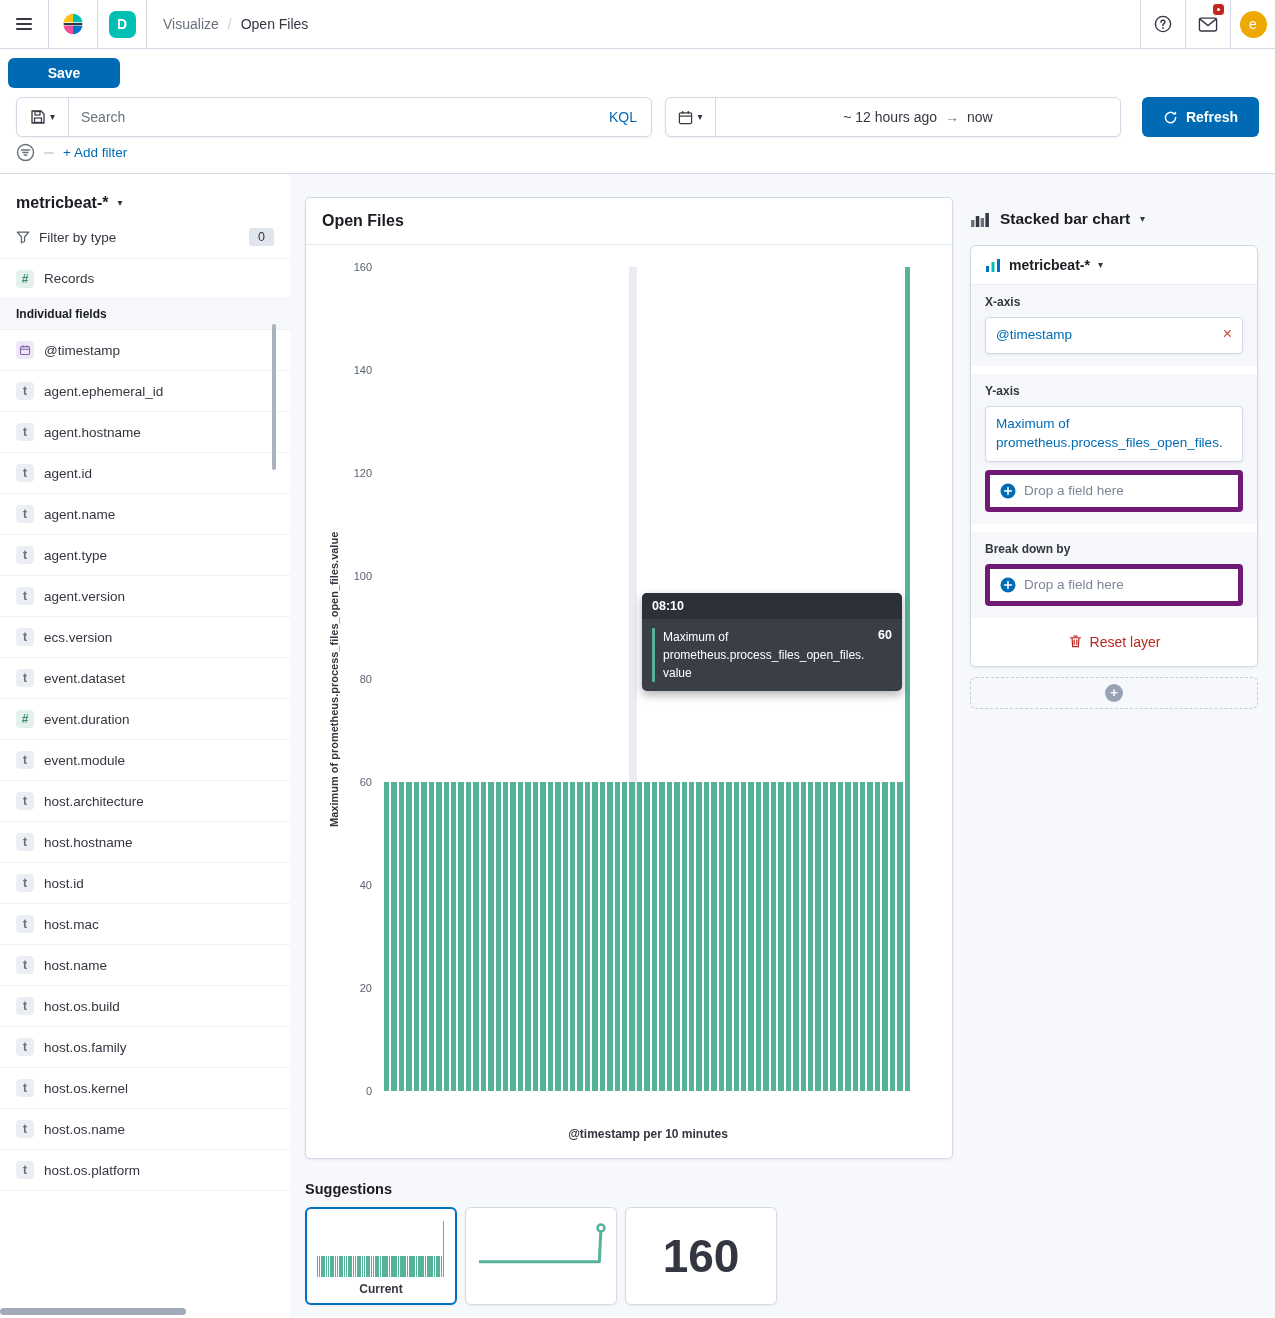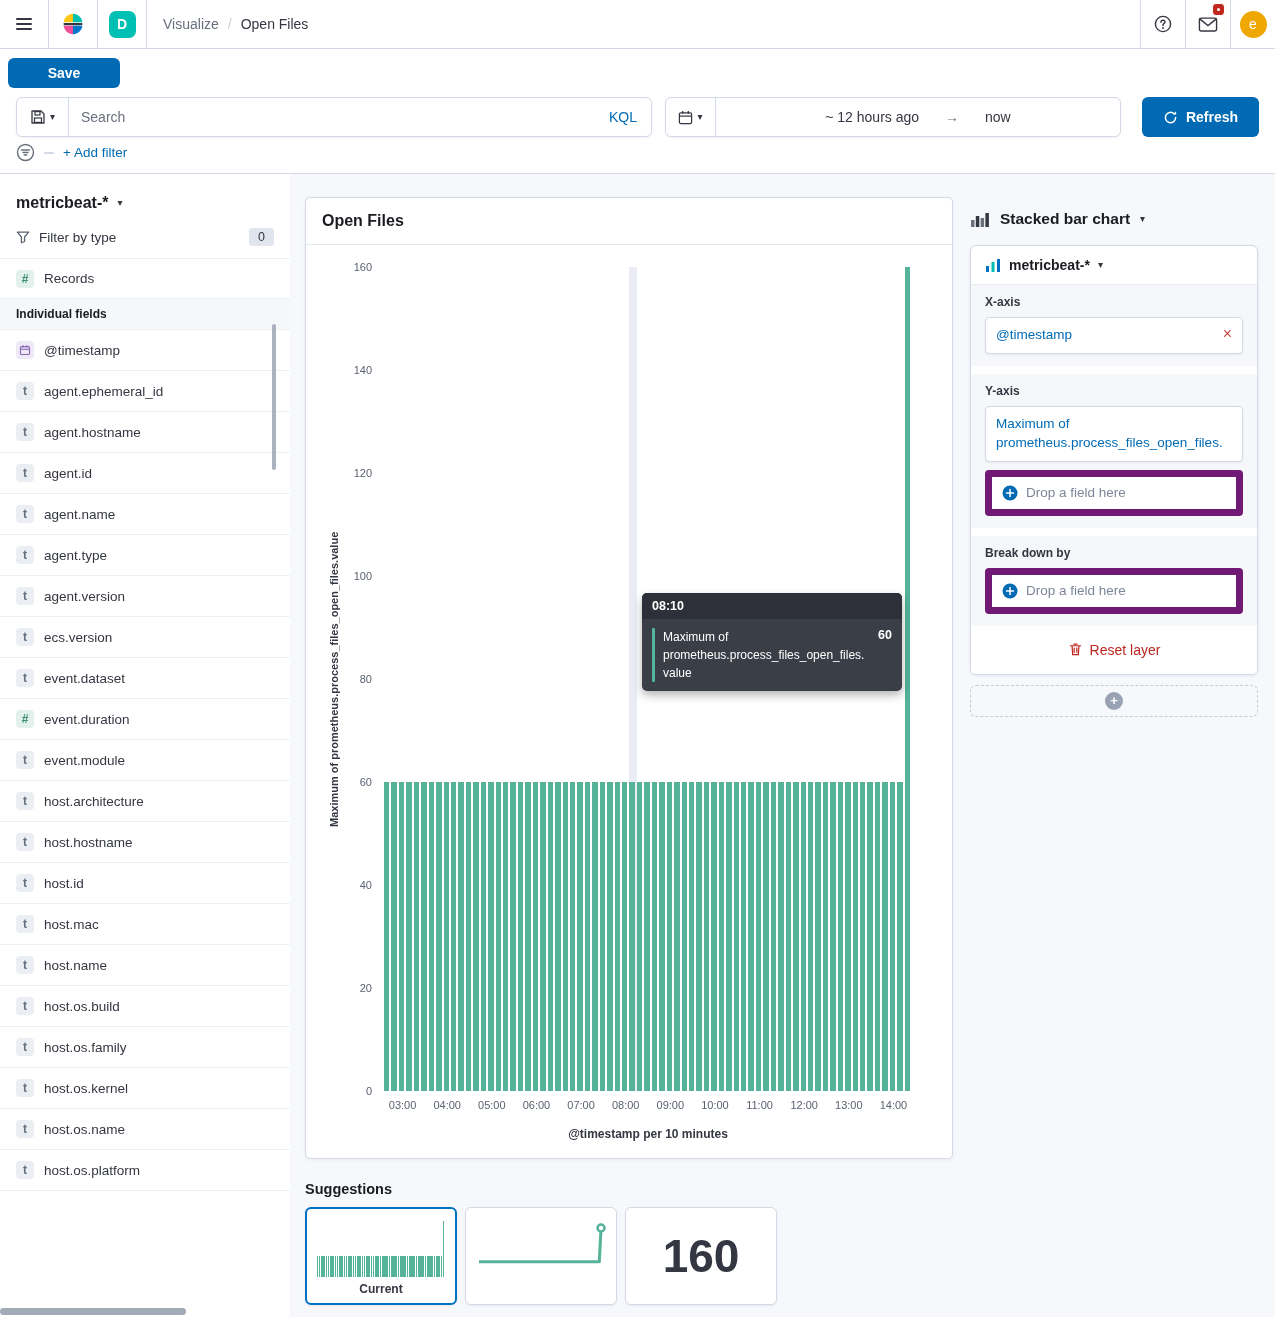--- a/index.html
+++ b/index.html
@@ -27,21 +27,21 @@
 .btn-primary{background:#006BB4;color:#fff;border:none;border-radius:6px;font-size:14px;font-weight:600}
 .save-btn{width:112px;height:30px}
 .query-row{display:flex;align-items:center;padding:0 16px;gap:13px}
 .search-box{flex:1;display:flex;align-items:stretch;height:40px;border:1px solid #D3DAE6;border-radius:6px;background:#fff;overflow:hidden;box-shadow:0 1px 2px rgba(152,162,179,.15)}
 .sq-btn{width:52px;display:flex;align-items:center;justify-content:center;gap:4px;border:none;border-right:1px solid #D3DAE6;background:none}
 .search-input{flex:1;border:none;outline:none;padding:0 12px;font-size:14px;font-family:inherit;color:#ef4444;min-width:0}
 .search-input::placeholder{color:#69707D}
 .kql-btn{display:flex;align-items:center;padding:0 14px;color:#006BB4;background:none;border:none;font-size:14px}
 .time-box{width:456px;height:40px;display:flex;align-items:stretch;border:1px solid #D3DAE6;border-radius:6px;background:#fff;box-shadow:0 1px 2px rgba(152,162,179,.15)}
 .cal-btn{width:50px;display:flex;align-items:center;justify-content:center;gap:4px;border:none;border-right:1px solid #D3DAE6;background:none}
-.time-display{flex:1;display:flex;align-items:center;justify-content:center;gap:26px;font-size:14px;cursor:pointer}
+.time-display{flex:1;display:flex;align-items:center;justify-content:center;gap:8px;font-size:14px;cursor:pointer}
 .time-arrow{color:#69707D}
 .refresh-btn{width:117px;height:40px;display:flex;align-items:center;justify-content:center;gap:8px;margin-left:8px}
 .filter-row{display:flex;align-items:center;gap:9px;padding:6px 16px 11px;border-bottom:1px solid #D3DAE6}
 .filter-dash{width:10px;height:2px;background:#D3DAE6;border-radius:1px}
 .add-filter{color:#006BB4;font-size:13.5px;background:none;border:none}
 
 .content{position:relative;height:1143px;background:#F7F8FC;overflow:hidden}
 .sidebar{position:absolute;left:0;top:0;width:290px;height:100%;background:#fff}
 .sidebar-inner{padding:12px 16px 0}
 .index-row{display:flex;align-items:center;gap:9px;font-size:16px;font-weight:700;color:#1A1C21;margin:8px 0 16px;cursor:pointer}
@@ -84,21 +84,21 @@
 
 .config-panel{position:absolute;left:970px;top:35px;width:288px}
 .viz-type-row{display:flex;align-items:center;gap:10px;margin-bottom:16px;cursor:pointer}
 .viz-type-label{font-size:15.5px;font-weight:700;color:#1A1C21}
 .layer-card{background:#fff;border:1px solid #D3DAE6;border-radius:6px;box-shadow:0 1px 3px rgba(152,162,179,.2);overflow:hidden}
 .layer-header{display:flex;align-items:center;gap:8px;padding:11px 14px;font-size:14px;font-weight:600;color:#1A1C21;border-bottom:1px solid #EAEDF3;cursor:pointer}
 .dim-group{background:#F5F7FA;padding:10px 14px 12px;margin-bottom:8px}
 .dim-label{font-size:12px;font-weight:700;color:#343741;margin-bottom:8px}
 .dim-chip{display:flex;align-items:flex-start;gap:8px;background:#fff;border:1px solid #D3DAE6;border-radius:4px;padding:8px 10px;font-size:13.5px;color:#006BB4;cursor:pointer;box-shadow:0 1px 2px rgba(152,162,179,.15);line-height:1.4}
 .chip-x{margin-left:auto;color:#C84A42;font-size:16px;line-height:1;background:none;border:none;padding:0 0 0 4px}
-.drop-box{display:flex;align-items:center;gap:8px;background:#fff;border:7px solid #701a75;border-radius:4px;padding:8px 10px;font-size:13.5px;color:#7D8698;cursor:pointer;margin-top:8px}
+.drop-box{display:flex;align-items:center;gap:8px;background:#fff;border:5px solid #701a75;border-radius:4px;padding:8px 10px;font-size:13.5px;color:#7D8698;cursor:pointer;margin-top:8px}
 .drop-box:first-of-type{margin-top:0}
 .reset-row{display:flex;align-items:center;justify-content:center;gap:7px;padding:8px 0 16px;color:#BD271E;font-size:14px;font-weight:500;background:#fff;border:none;width:100%}
 .add-layer{margin-top:10px;height:32px;border:1px dashed #C6CBD4;border-radius:6px;display:flex;align-items:center;justify-content:center;background:transparent;width:100%}
 .add-circle{width:18px;height:18px;border-radius:50%;background:#98A2B3;color:#fff;display:flex;align-items:center;justify-content:center;font-size:13px;font-weight:700;line-height:1}
 
 .suggestions{position:absolute;left:305px;top:1007px;width:560px}
 .suggestions-title{font-size:14.5px;font-weight:700;color:#1A1C21;margin-bottom:10px}
 .sugg-row{display:flex;gap:8px}
 .sugg-card{width:152px;height:98px;background:#fff;border:1px solid #D3DAE6;border-radius:6px;position:relative;cursor:pointer;box-shadow:0 1px 2px rgba(152,162,179,.15)}
 .sugg-card.selected{border:2px solid #0071C2}
@@ -564,34 +564,20 @@
         </div>
       <div class="chart-tooltip">
         <div class="tooltip-head">08:10</div>
         <div class="tooltip-body">
           <span class="tooltip-swatch" style="background: rgb(84, 179, 153);"></span>
           <span class="tooltip-series">Maximum of prometheus.process_files_open_files.value</span>
           <span class="tooltip-value">60</span>
         </div>
       </div>
     </div>
-    <div class="x-ticks">
-        <span class="x-tick" style="left: 3.52113%;">03:00</span>
-        <span class="x-tick" style="left: 11.9718%;">04:00</span>
-        <span class="x-tick" style="left: 20.4225%;">05:00</span>
-        <span class="x-tick" style="left: 28.8732%;">06:00</span>
-        <span class="x-tick" style="left: 37.3239%;">07:00</span>
-        <span class="x-tick" style="left: 45.7746%;">08:00</span>
-        <span class="x-tick" style="left: 54.2254%;">09:00</span>
-        <span class="x-tick" style="left: 62.6761%;">10:00</span>
-        <span class="x-tick" style="left: 71.1268%;">11:00</span>
-        <span class="x-tick" style="left: 79.5775%;">12:00</span>
-        <span class="x-tick" style="left: 88.0282%;">13:00</span>
-        <span class="x-tick" style="left: 96.4789%;">14:00</span>
-      </div>
     <div class="x-title">@timestamp per 10 minutes</div>
   </div>
 
   <div class="config-panel">
     <div class="viz-type-row">
       <svg width="20" height="20" viewBox="0 0 20 20">
         <rect x="1" y="11" width="3.5" height="7" rx="0.5" fill="#69707D"></rect>
         <rect x="5.8" y="7" width="3.5" height="11" rx="0.5" fill="#343741"></rect>
         <rect x="10.6" y="9" width="3.5" height="9" rx="0.5" fill="#69707D"></rect>
         <rect x="15.4" y="4" width="3.5" height="14" rx="0.5" fill="#343741"></rect>

